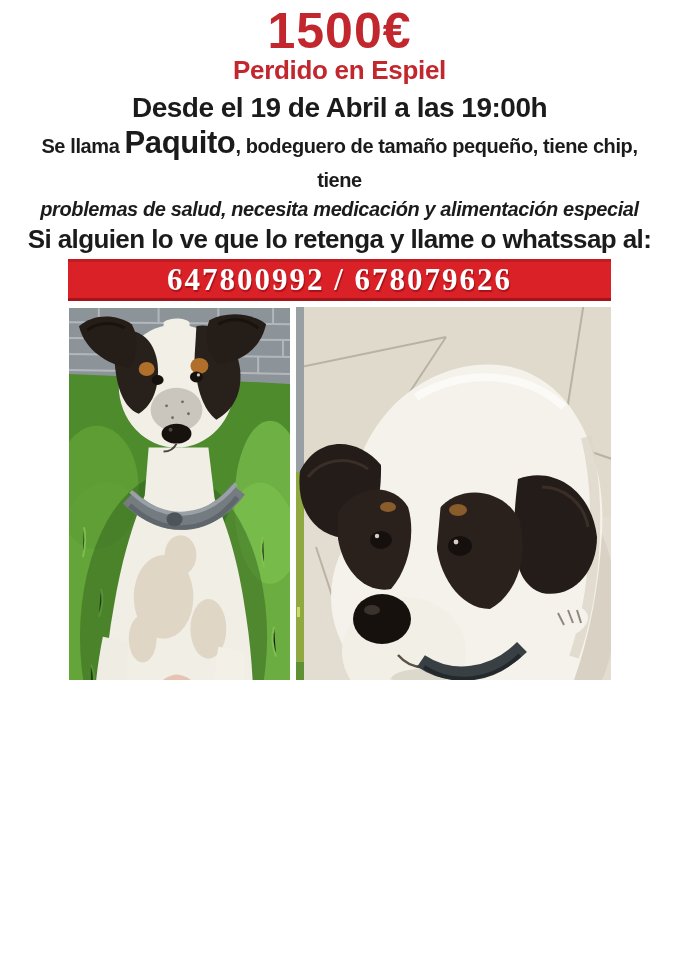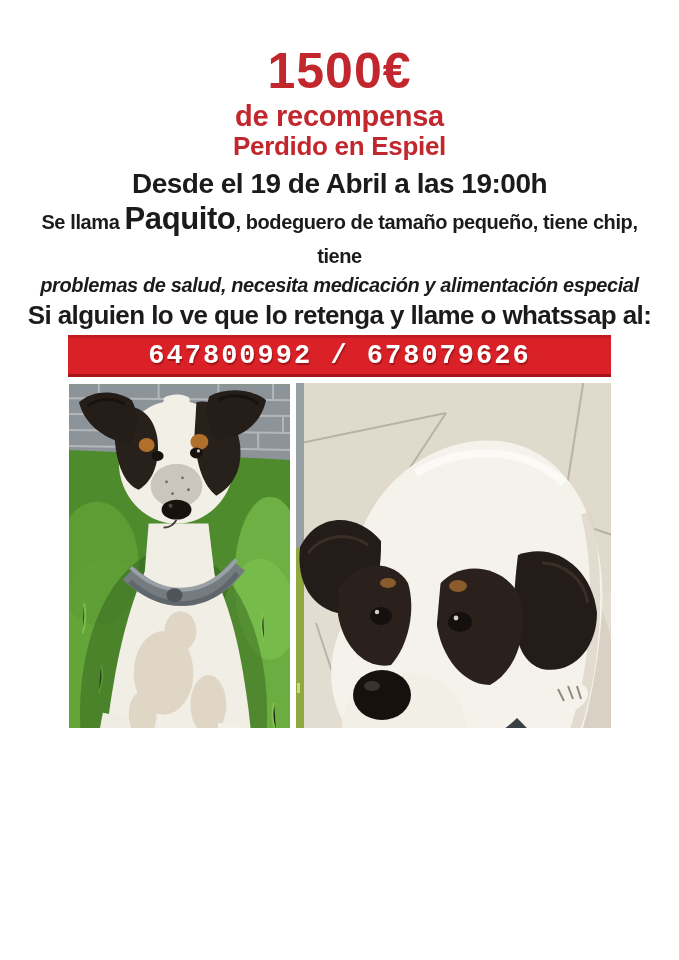--- a/index.html
+++ b/index.html
@@ -1,51 +1,50 @@
 <!DOCTYPE html>
 <html style="--headline-red: #c1272d; --banner-red: #da2128; --text-black: #1b1b1b;"><head>
 <meta charset="utf-8">
 <style>
   html,body{margin:0;padding:0;background:#ffffff;}
   .poster{
     width:679px;height:680px;background:#fff;position:relative;overflow:hidden;
     font-family:"Liberation Sans",sans-serif;font-weight:bold;
-    color:var(--text-black,#1b1b1b);text-align:center;padding-top:0;box-sizing:border-box;margin-top:48px;
+    color:var(--text-black,#1b1b1b);text-align:center;padding-top:8px;box-sizing:border-box;
   }
   .red{color:var(--headline-red,#c1272d);}
   .amount{font-size:50px;line-height:46px;letter-spacing:1px;}
   .reward-line{font-size:29px;line-height:27px;margin-top:9px;letter-spacing:-0.3px;}
   .return-line{font-size:30px;line-height:30px;margin-top:10px;letter-spacing:-0.3px;}
   .loc1{font-size:26px;line-height:25px;margin-top:4px;letter-spacing:-0.3px;}
   .loc2{font-size:26px;line-height:25px;margin-top:2px;letter-spacing:-0.3px;}
   .date-line{font-size:28px;line-height:26px;margin-top:12px;letter-spacing:-0.5px;}
   .desc{margin-top:5px;width:620px;margin-left:auto;margin-right:auto;letter-spacing:-0.4px;}
   .desc-line1{font-size:20px;line-height:34px;}
   .dogname{font-size:31px;}
   .desc-line2{font-size:20px;line-height:24px;font-style:italic;}
   .neutered{font-size:26px;line-height:26px;margin-top:5px;letter-spacing:-0.3px;}
   .contact{font-size:26px;line-height:28px;margin-top:4px;letter-spacing:-0.6px;}
   .banner{
     margin:6px auto 0;width:543px;height:42px;background:var(--banner-red,#da2128);
     box-shadow:inset 0 3px 0 rgba(150,20,22,.35), inset 0 -3px 0 rgba(110,8,10,.5);
   }
   .banner .phones{
-    font-family:Liberation Mono, monospace;font-weight:bold;font-size:27px;line-height:42px;
+    font-family:Liberation Serif, serif;font-weight:bold;font-size:31px;line-height:42px;
     color:#fff;letter-spacing:2px;text-shadow:1px 2px 1px rgba(100,0,0,.45);
   }
   .photos{margin-top:6px;display:flex;justify-content:center;gap:6px;}
   .photo{display:block;}
 </style>
 </head>
 <body>
 
 <div class="poster">
 
   <div class="amount red">1500€</div>
-  <div class="reward-line red">de recompensa</div>
   <div class="loc1 red">Perdido en Espiel</div>
 
   <div class="date-line">Desde el 19 de Abril a las 19:00h</div>
 
   <div class="desc">
     <div class="desc-line1"><span>Se llama </span><span class="dogname">Paquito</span><span>,  bodeguero de tamaño pequeño, tiene chip, tiene</span></div>
     <div class="desc-line2">problemas de salud, necesita medicación y alimentación especial</div>
   </div>
 
   <div class="contact">Si alguien lo ve que lo retenga y llame o whatssap al:</div>

